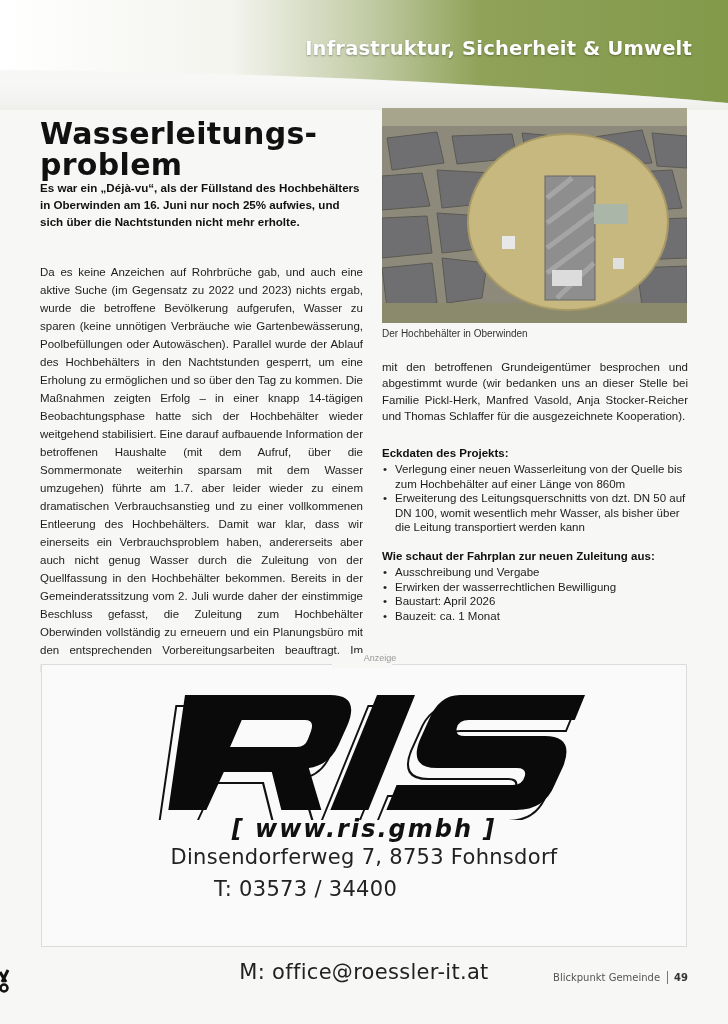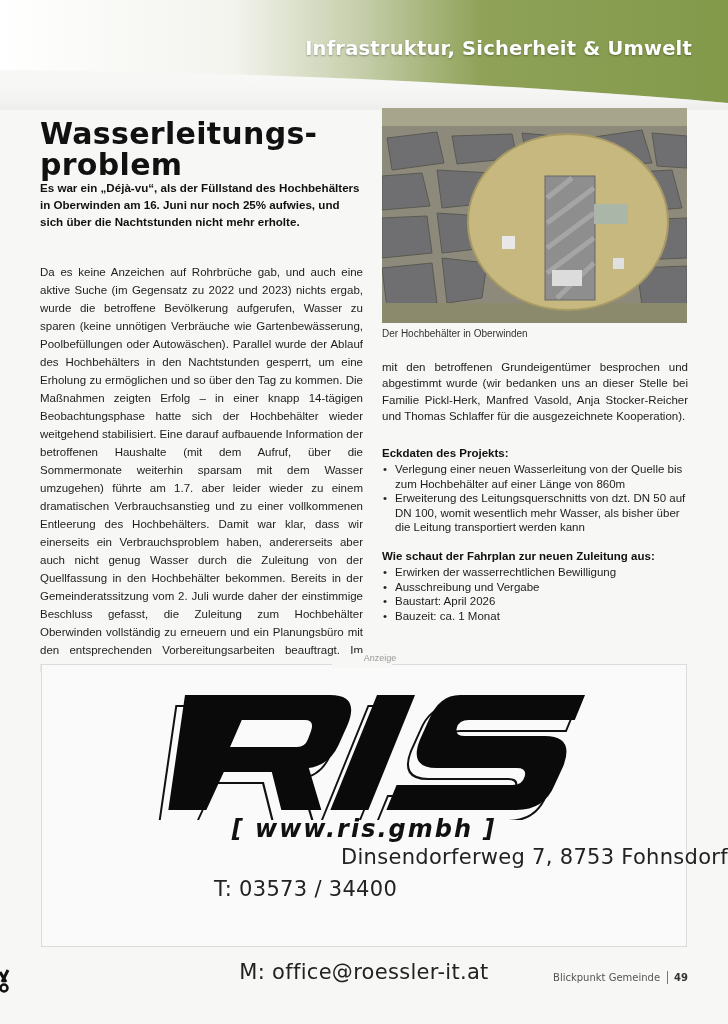--- a/index.html
+++ b/index.html
@@ -24,21 +24,21 @@
   .plan-list { position:absolute; left:382px; top:565px; width:306px; margin:0; padding:0; list-style:none; font-family:"Liberation Sans", sans-serif; font-size:11.5px; line-height:14.6px; }
   .plan-list li { position:relative; padding-left:13px; }
   .plan-list li::before { content:"•"; position:absolute; left:1px; top:0; }
 
   .ad-box { position:absolute; left:41px; top:664px; width:646px; height:283px; border:1px solid #dcdcdc; background:#fafafa; box-sizing:border-box; }
   .ad-label { position:absolute; left:16px; top:653px; width:728px; text-align:center; font-family:"Liberation Sans", sans-serif; font-size:9px; color:#999; }
   .ad-label span { background:#f7f7f6; padding:0 10px; }
   .ad-cover { position:absolute; left:332px; top:660px; width:60px; height:8px; background:#f7f7f6; }
   .ris-logo { position:absolute; left:120px; top:675px; width:490px; height:145px; }
   .ris-url { position:absolute; left:0; top:815px; width:728px; text-align:center; font-family:"DejaVu Sans", sans-serif; font-weight:bold; font-style:italic; font-size:24px; letter-spacing:2px; color:#111; }
-  .ris-address { position:absolute; left:0; top:845px; width:728px; text-align:right; font-family:"DejaVu Sans", sans-serif; font-size:21px; color:#222; letter-spacing:0.3px; }
+  .ris-address { position:absolute; left:0; top:845px; width:728px; text-align:center; font-family:"DejaVu Sans", sans-serif; font-size:21px; color:#222; letter-spacing:0.3px; }
   .ris-phone { position:absolute; left:0; top:877px; width:611px; text-align:center; font-family:"DejaVu Sans", sans-serif; font-size:21px; color:#222; letter-spacing:0.3px; }
   .ris-mail { position:absolute; left:0; top:960px; width:728px; text-align:center; font-family:"DejaVu Sans", sans-serif; font-size:21px; color:#222; letter-spacing:0.3px; }
 
   .footer { position:absolute; right:40px; top:971px; font-family:"DejaVu Sans", sans-serif; font-size:10px; color:#555; }
   .footer .sep { display:inline-block; width:1px; height:13px; background:#777; vertical-align:middle; margin:0 6px 0 7px; }
   .footer .page { font-weight:bold; color:#333; }
   .corner-mark { position:absolute; left:0; top:968px; width:12px; height:26px; }
 </style>
 </head>
 <body>
@@ -114,22 +114,22 @@
 <p class="right-body">mit den betroffenen Grundeigentümer besprochen und abgestimmt wurde (wir bedanken uns an dieser Stelle bei Familie Pickl-Herk, Manfred Vasold, Anja Stocker-Reicher und Thomas Schlaffer für die ausgezeichnete Kooperation).</p>
 
 <div class="facts-title">Eckdaten des Projekts:</div>
 <ul class="facts-list">
   <li>Verlegung einer neuen Wasserleitung von der Quelle bis zum Hochbehälter auf einer Länge von 860m</li>
   <li>Erweiterung des Leitungsquerschnitts von dzt. DN 50 auf DN 100, womit wesentlich mehr Wasser, als bisher über die Leitung transportiert werden kann</li>
 </ul>
 
 <div class="plan-title">Wie schaut der Fahrplan zur neuen Zuleitung aus:</div>
 <ul class="plan-list">
+  <li>Ausschreibung und Vergabe</li>
   <li>Erwirken der wasserrechtlichen Bewilligung</li>
-  <li>Ausschreibung und Vergabe</li>
   <li>Baustart: April 2026</li>
   <li>Bauzeit: ca. 1 Monat</li>
 </ul>
 
 <div class="ad-box"></div>
 <div class="ad-cover"></div>
 <div class="ad-label"><span>Anzeige</span></div>
 
 <svg class="ris-logo" width="490" height="145" viewBox="0 0 490 145">
   <g transform="skewX(-14)">

